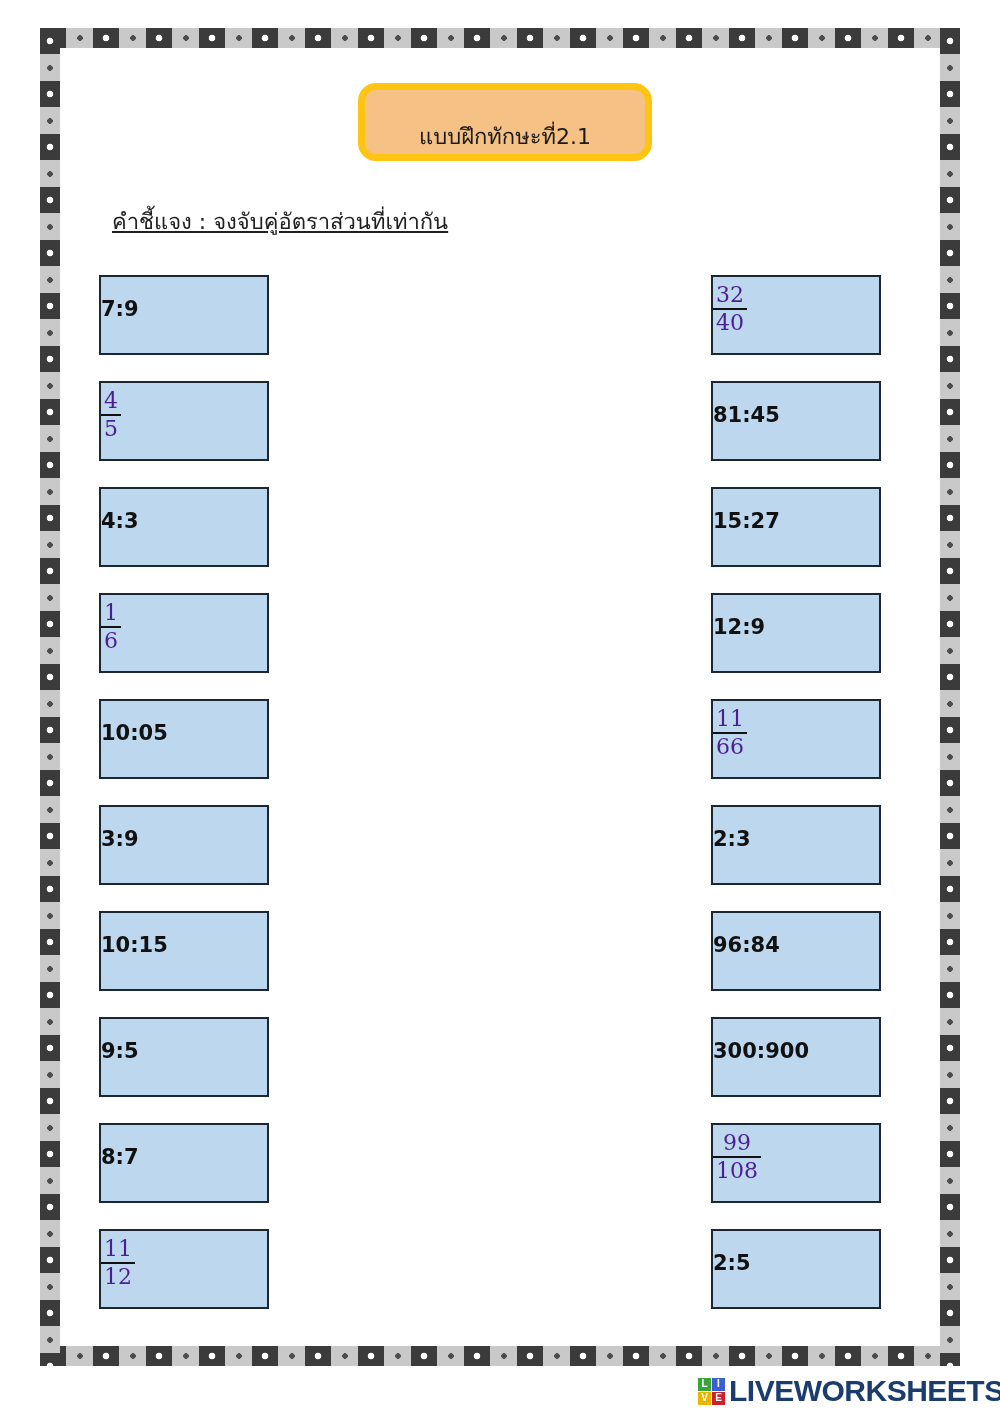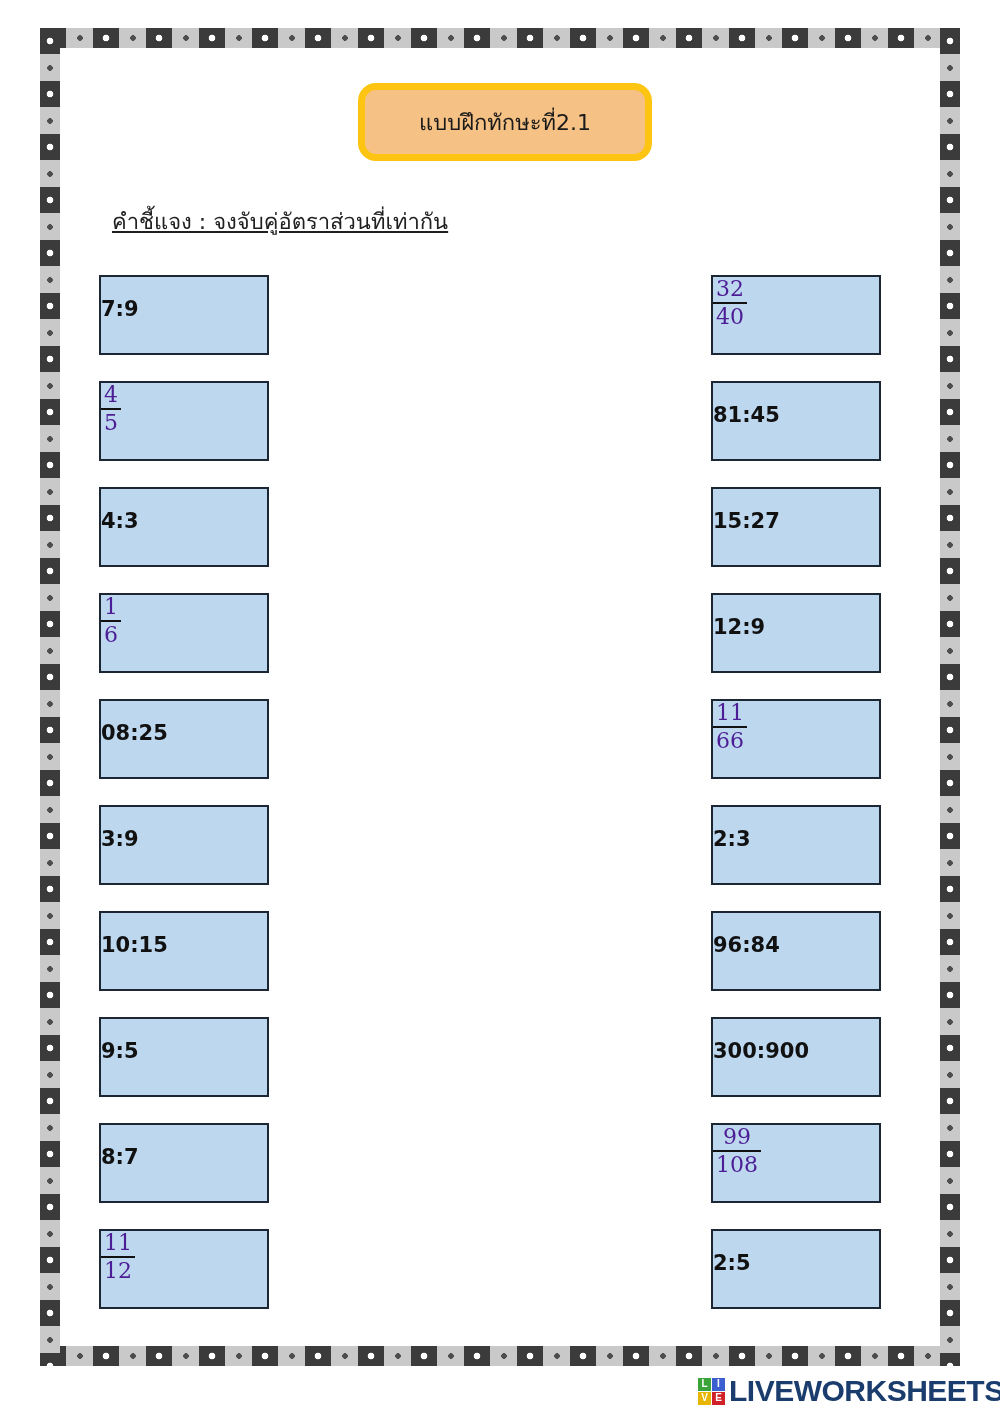--- a/index.html
+++ b/index.html
@@ -66,21 +66,21 @@
     position: absolute;
     left: 358px;
     top: 83px;
     width: 294px;
     height: 78px;
     box-sizing: border-box;
     background: #f5c184;
     border: 7px solid #fdc412;
     border-radius: 18px;
     display: flex;
-    align-items: center;
+    align-items: flex-end;
     justify-content: center;
   }
   #title-text {
     font-family: "DejaVu Sans", sans-serif;
     font-size: 22px;
     color: #1a1a1a;
     letter-spacing: 0px;
     white-space: nowrap;
   }
 
@@ -133,21 +133,21 @@
     align-items: center;
     font-family: "DejaVu Serif", serif;
     font-size: 22px;
     color: #4c1d95;
     line-height: 1.08;
     position: relative;
     top: -4px;
   }
   .fraction .numerator { padding: 0 3px; }
   .fraction .denominator {
-    padding: 16px 3px;
+    padding: 4px 3px;
     border-top: 2px solid #111111;
     margin-top: 1px;
     padding-top: 1px;
   }
 
   
   #footer-logo {
     position: absolute;
     left: 698px;
     top: 1374px;
@@ -212,21 +212,21 @@
     <div class="card">
       <span class="card-plain">4:3</span>
     </div>
     <div class="card">
       <span class="fraction">
         <span class="numerator">1</span>
         <span class="denominator">6</span>
       </span>
     </div>
     <div class="card">
-      <span class="card-plain">08:25</span>
+      <span class="card-plain">10:05</span>
     </div>
     <div class="card">
       <span class="card-plain">3:9</span>
     </div>
     <div class="card">
       <span class="card-plain">10:15</span>
     </div>
     <div class="card">
       <span class="card-plain">9:5</span>
     </div>

